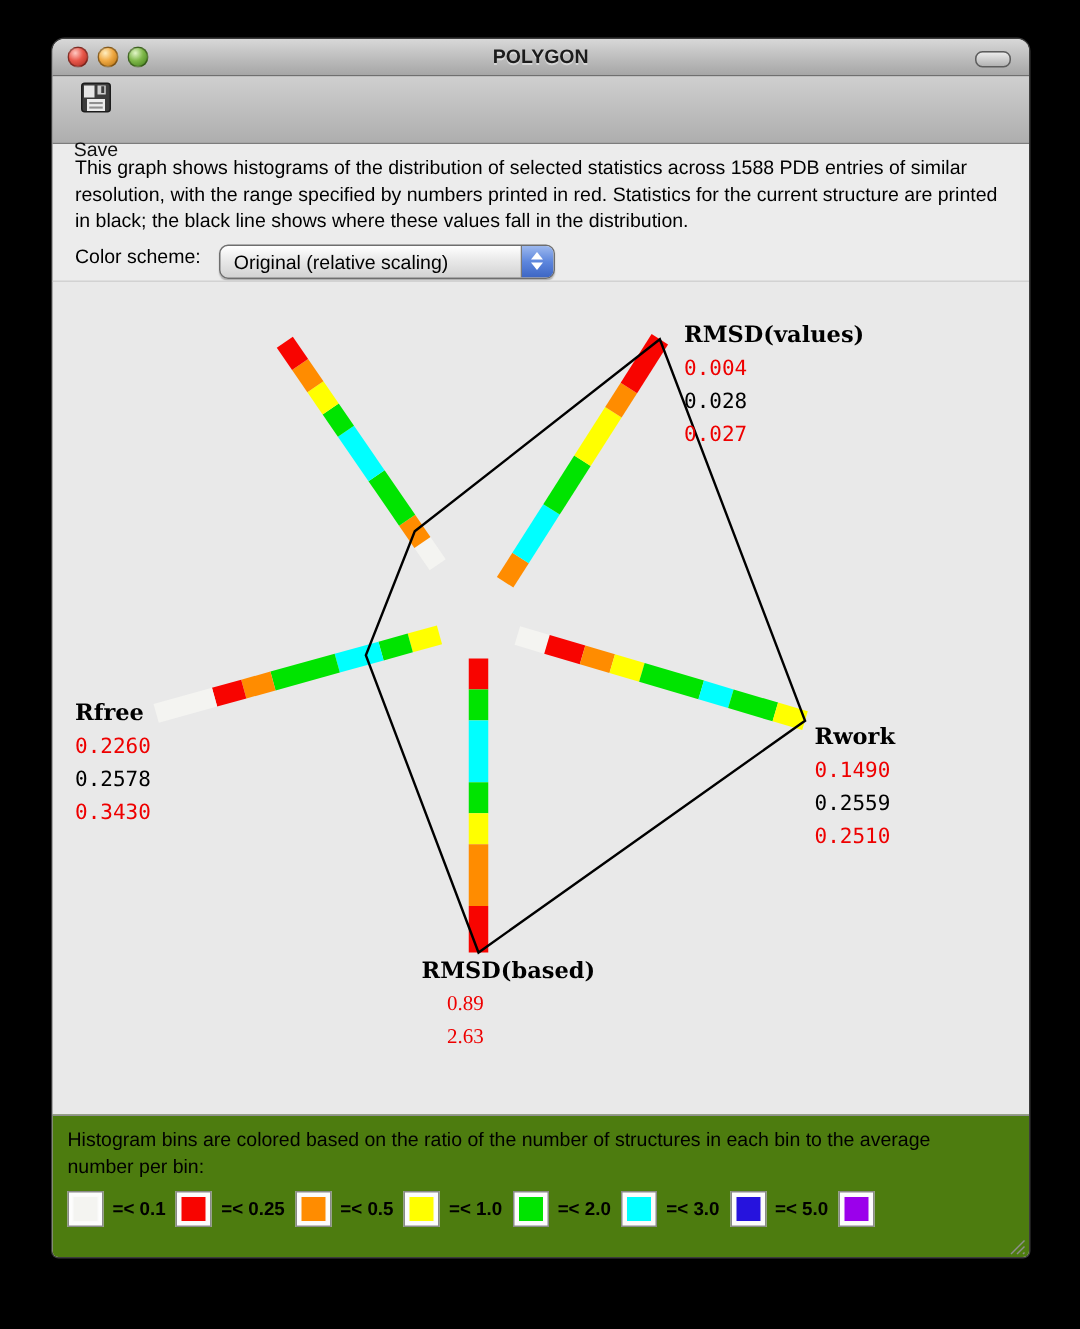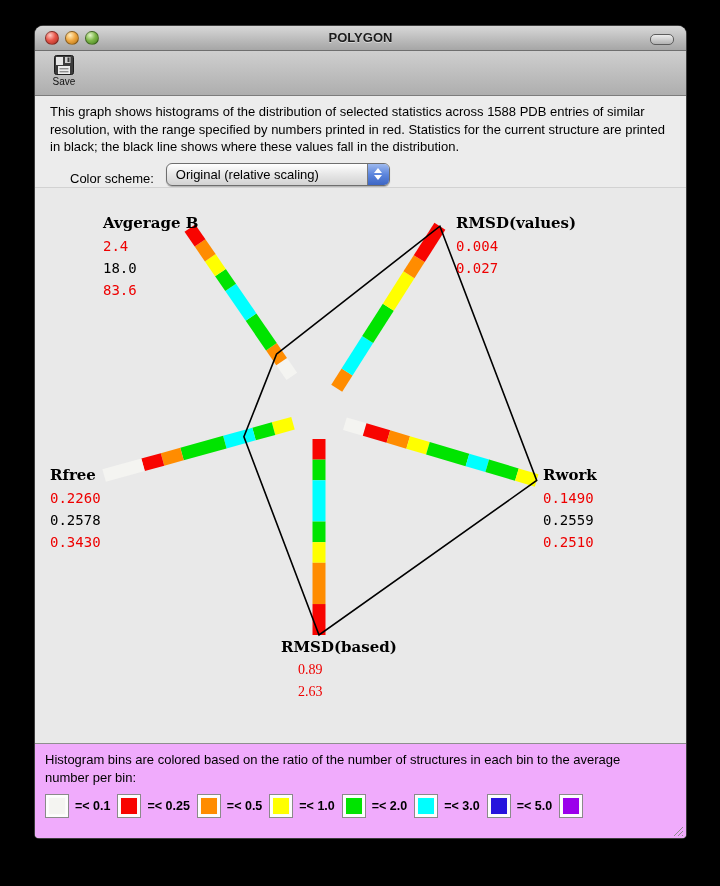--- a/index.html
+++ b/index.html
@@ -31,25 +31,25 @@
     position:absolute;right:12px;top:8px;width:22px;height:9px;border-radius:5px;
     border:1px solid #5d5d5d;background:linear-gradient(#ececec,#b2b2b2);
   }
   
   .toolbar{
     height:44px;background:linear-gradient(#cfcfcf,#aeaeae);
     border-bottom:1px solid #7c7c7c;position:relative;
   }
   .toolbtn{position:absolute;left:8px;top:2px;width:42px;height:40px;text-align:center;cursor:default;}
   .toolbtn .ticon{display:block;margin:1px auto 0;}
-  .toolbtn .tlabel{display:block;font-size:10px;color:#111;margin-top:0px;}
+  .toolbtn .tlabel{display:block;font-size:13px;color:#111;margin-top:16px;}
   
   .descpanel{background:#ececec;padding:7px 10px 0 15px;height:91px;box-sizing:border-box;}
   .desc{font-size:13px;line-height:1.35;color:#000;max-width:634px;}
-  .schemerow{margin-top:7px;display:flex;align-items:flex-end;margin-left:20px;}
+  .schemerow{margin-top:7px;display:flex;align-items:flex-start;}
   .schemelabel{font-size:13px;color:#000;}
   .popup{
     margin-left:12px;width:224px;height:23px;border:1px solid #6e6e6e;border-radius:6px;
     background:linear-gradient(#ffffff,#e9e9e9 45%,#d2d2d2);
     display:flex;align-items:center;position:relative;box-sizing:border-box;
     box-shadow:0 1px 1px rgba(0,0,0,.25);
   }
   .popup .ptext{font-size:13px;color:#000;padding-left:9px;flex:1;white-space:nowrap;overflow:hidden;}
   .popup .pcap{
     width:21px;height:21px;border-radius:0 5px 5px 0;margin-right:0;
@@ -64,21 +64,21 @@
     position:relative;width:651px;height:556px;background:#e9e9e9;border-top:1px solid #d2d2d2;box-sizing:border-box;
   }
   .chart svg{position:absolute;left:0;top:0;}
   .stat{position:absolute;white-space:nowrap;}
   .stat-name{font-family:"DejaVu Serif", serif;font-weight:bold;font-size:15px;color:#000;margin-bottom:3px;}
   .stat-val{font-family:"DejaVu Sans Mono", monospace;font-size:14px;line-height:22px;color:#000;}
   .stat-val.red{color:#ee0000;}
   .stat-val.indent{padding-left:17px;font-family:Liberation Serif, serif;}
   
   .footer{
-    background:#f0abfc;border-top:1px solid #8f8f8f;height:96px;box-sizing:border-box;
+    background:#4d7c0f;border-top:1px solid #8f8f8f;height:96px;box-sizing:border-box;
     padding:7px 10px 0 10px;position:relative;
   }
   .foottext{font-size:13px;line-height:1.35;color:#000;max-width:620px;}
   .legendrow{display:flex;align-items:center;margin-top:8px;padding-left:0px;font-weight:bold;}
   .legend-item{display:flex;align-items:center;}
   .swatch{
     width:24px;height:24px;box-sizing:border-box;border:1px solid #8a8a8a;background:#fbfbfa;
     display:flex;align-items:center;justify-content:center;margin-right:6px;
     box-shadow:inset 0 0 0 2px #fdfdfd;
   }
@@ -162,41 +162,36 @@
         <line x1="257.9819777633672" y1="235.21543615411292" x2="238.5106820078115" y2="240.6153043717767" stroke="#ffff00" stroke-width="13"></line>
         <line x1="238.5106820078115" y1="240.6153043717767" x2="219.0393862522558" y2="246.01517258944043" stroke="#00e400" stroke-width="13"></line>
         <line x1="219.0393862522558" y1="246.01517258944043" x2="189.8324426189223" y2="254.11497491593605" stroke="#00ffff" stroke-width="13"></line>
         <line x1="189.8324426189223" y1="254.11497491593605" x2="146.9955919566998" y2="265.9946849947963" stroke="#00e400" stroke-width="13"></line>
         <line x1="146.9955919566998" y1="265.9946849947963" x2="127.5242962011441" y2="271.39455321246004" stroke="#ff8c00" stroke-width="13"></line>
         <line x1="127.5242962011441" y1="271.39455321246004" x2="108.0530004455884" y2="276.7944214301238" stroke="#f80400" stroke-width="13"></line>
         <line x1="108.0530004455884" y1="276.7944214301238" x2="69.11040893447702" y2="287.5941578654513" stroke="#f4f4f1" stroke-width="13"></line>
         <polygon points="241.5,166.2 404.9,38.2 501.7,292.5 284.0,447.0 208.9,248.8" fill="none" stroke="#000000" stroke-width="1.6"></polygon>
       </svg>
 
-    <div class="stat" style="left:68px;top:26px;">
-      <div class="stat-name">Avgerage B</div>
-      <div class="stat-val red">2.4</div>
-      <div class="stat-val">18.0</div>
-      <div class="stat-val red">83.6</div>
-    </div>
 
     <div class="stat" style="left:421px;top:26px;">
       <div class="stat-name">RMSD(values)</div>
       <div class="stat-val red">0.004</div>
+      <div class="stat-val">0.028</div>
       <div class="stat-val red">0.027</div>
     </div>
 
     <div class="stat" style="left:15px;top:278px;">
       <div class="stat-name">Rfree</div>
       <div class="stat-val red">0.2260</div>
       <div class="stat-val">0.2578</div>
       <div class="stat-val red">0.3430</div>
     </div>
 
-    <div class="stat" style="left:508px;top:278px;">
+    <div class="stat" style="left:508px;top:294px;">
       <div class="stat-name">Rwork</div>
       <div class="stat-val red">0.1490</div>
       <div class="stat-val">0.2559</div>
       <div class="stat-val red">0.2510</div>
     </div>
 
     <div class="stat" style="left:246px;top:450px;">
       <div class="stat-name">RMSD(based)</div>
       <div class="stat-val red indent">0.89</div>
       <div class="stat-val red indent">2.63</div>

